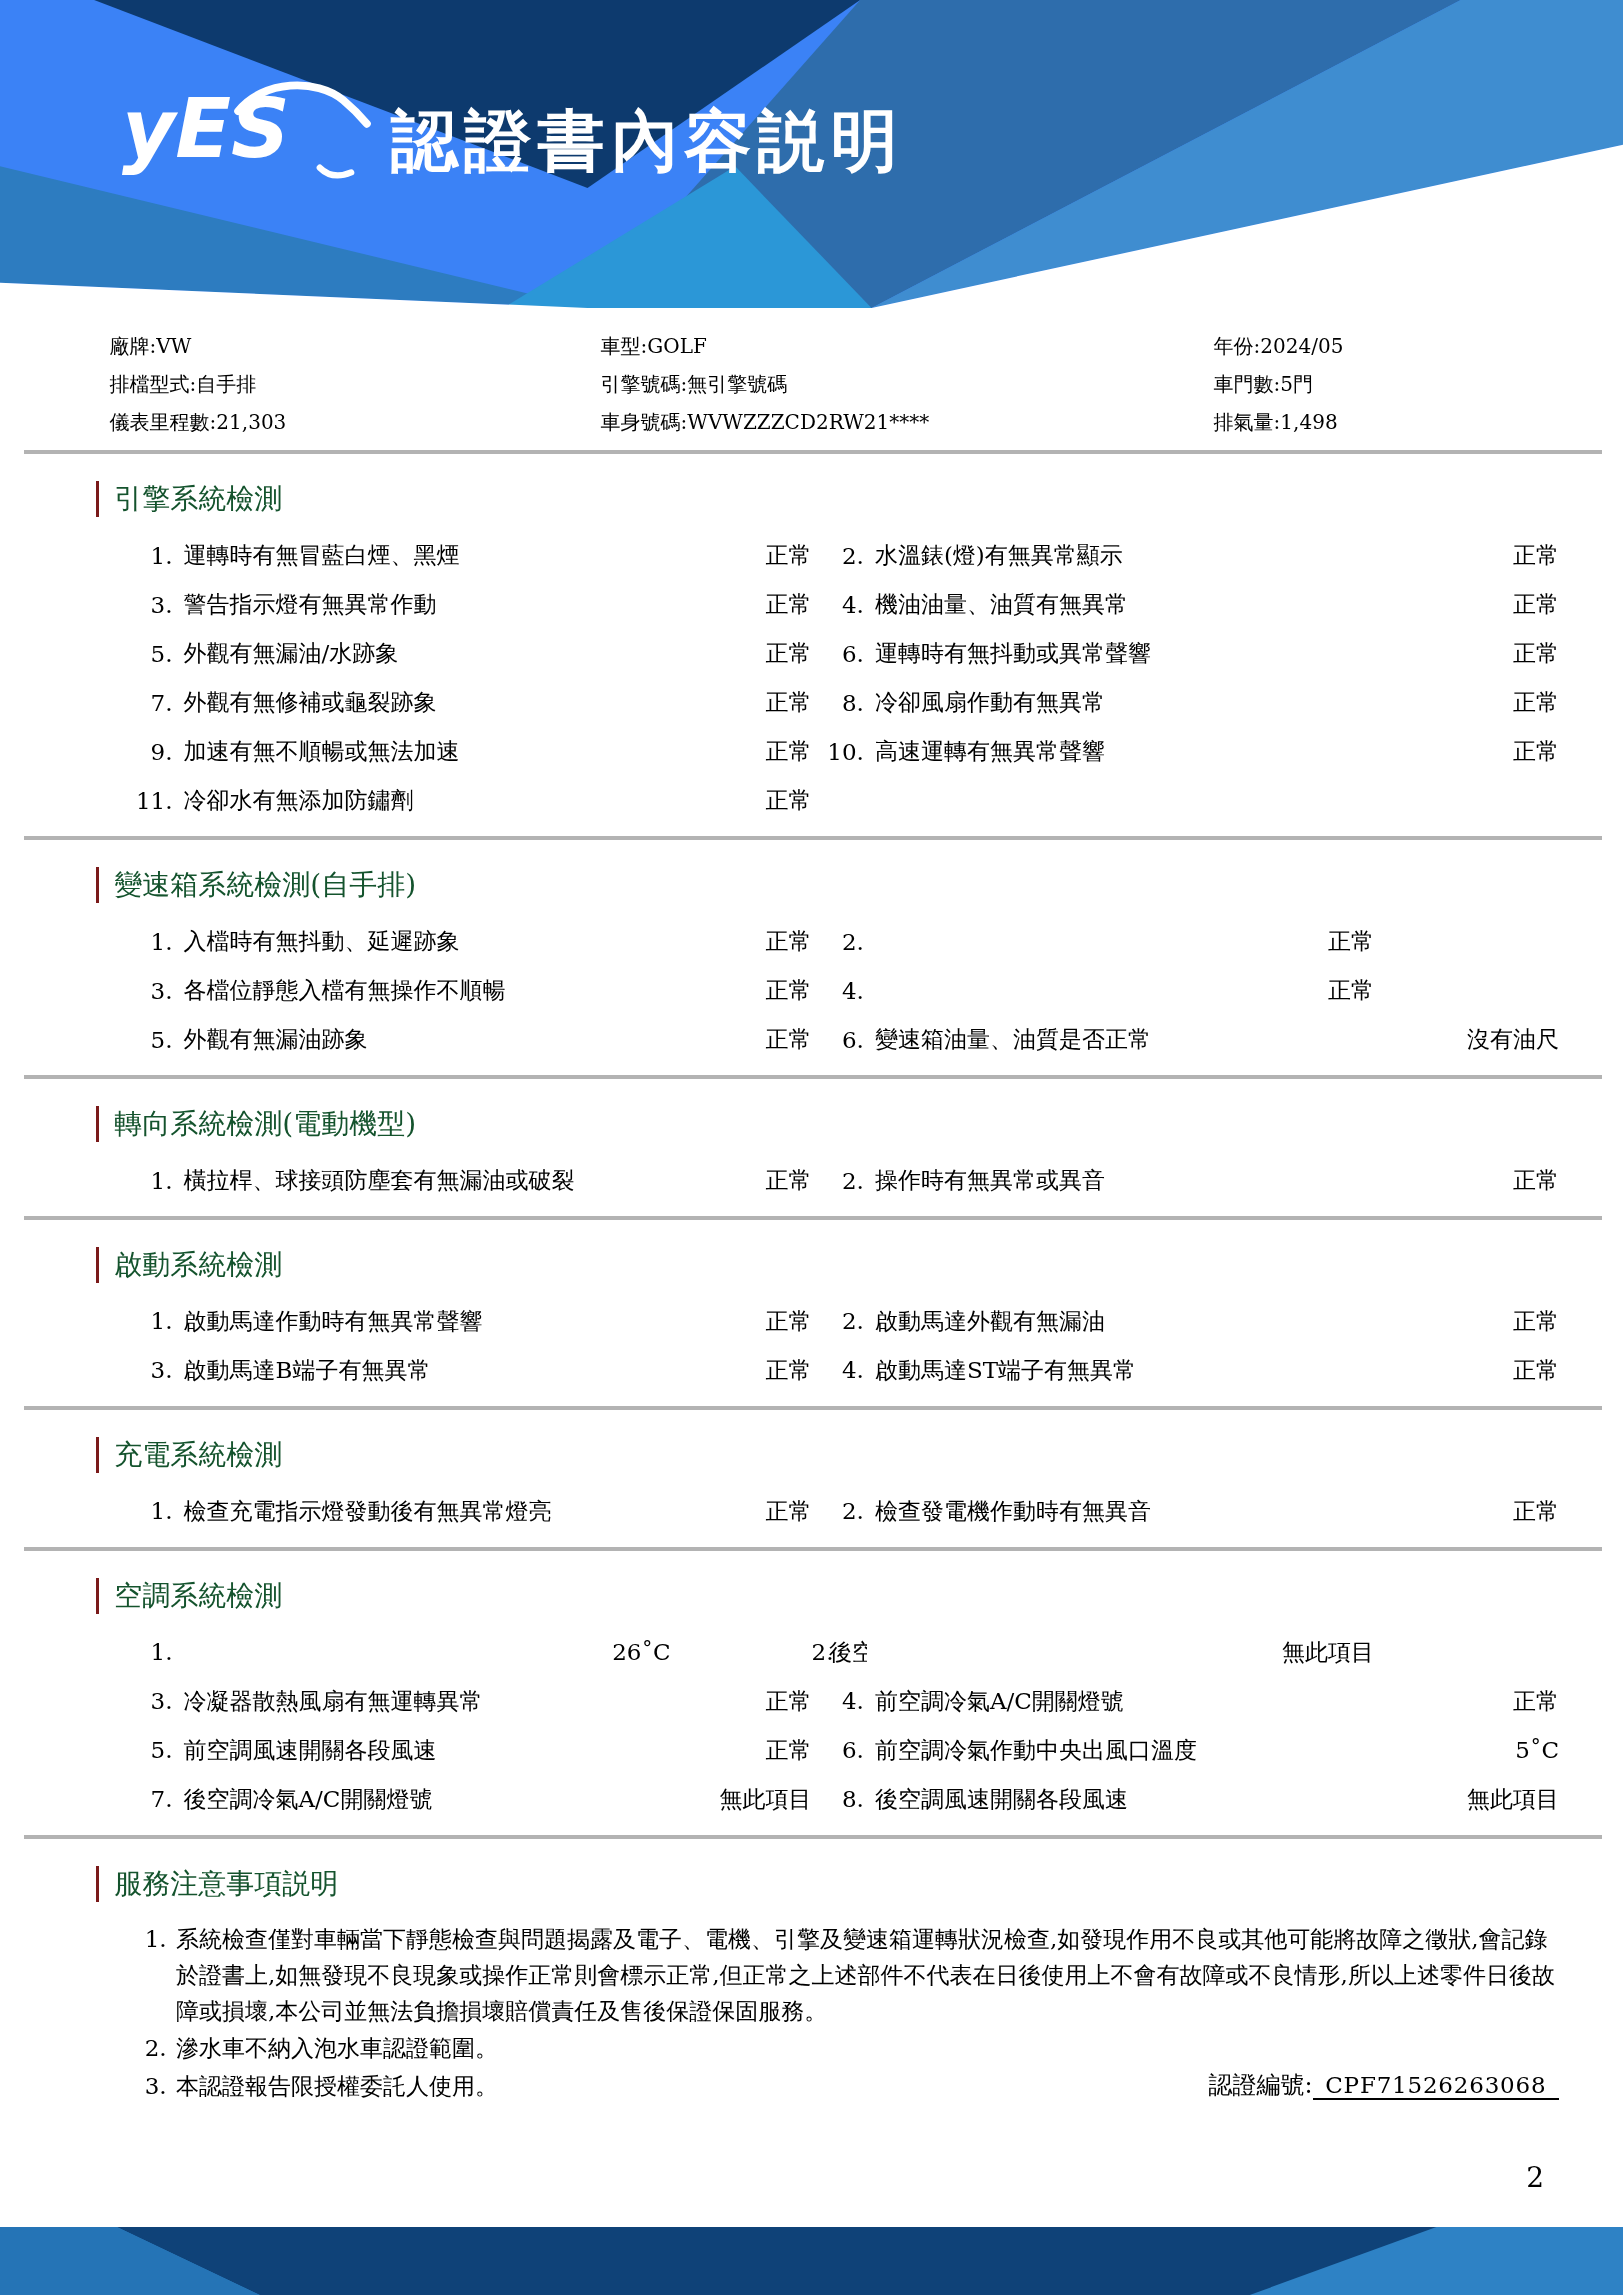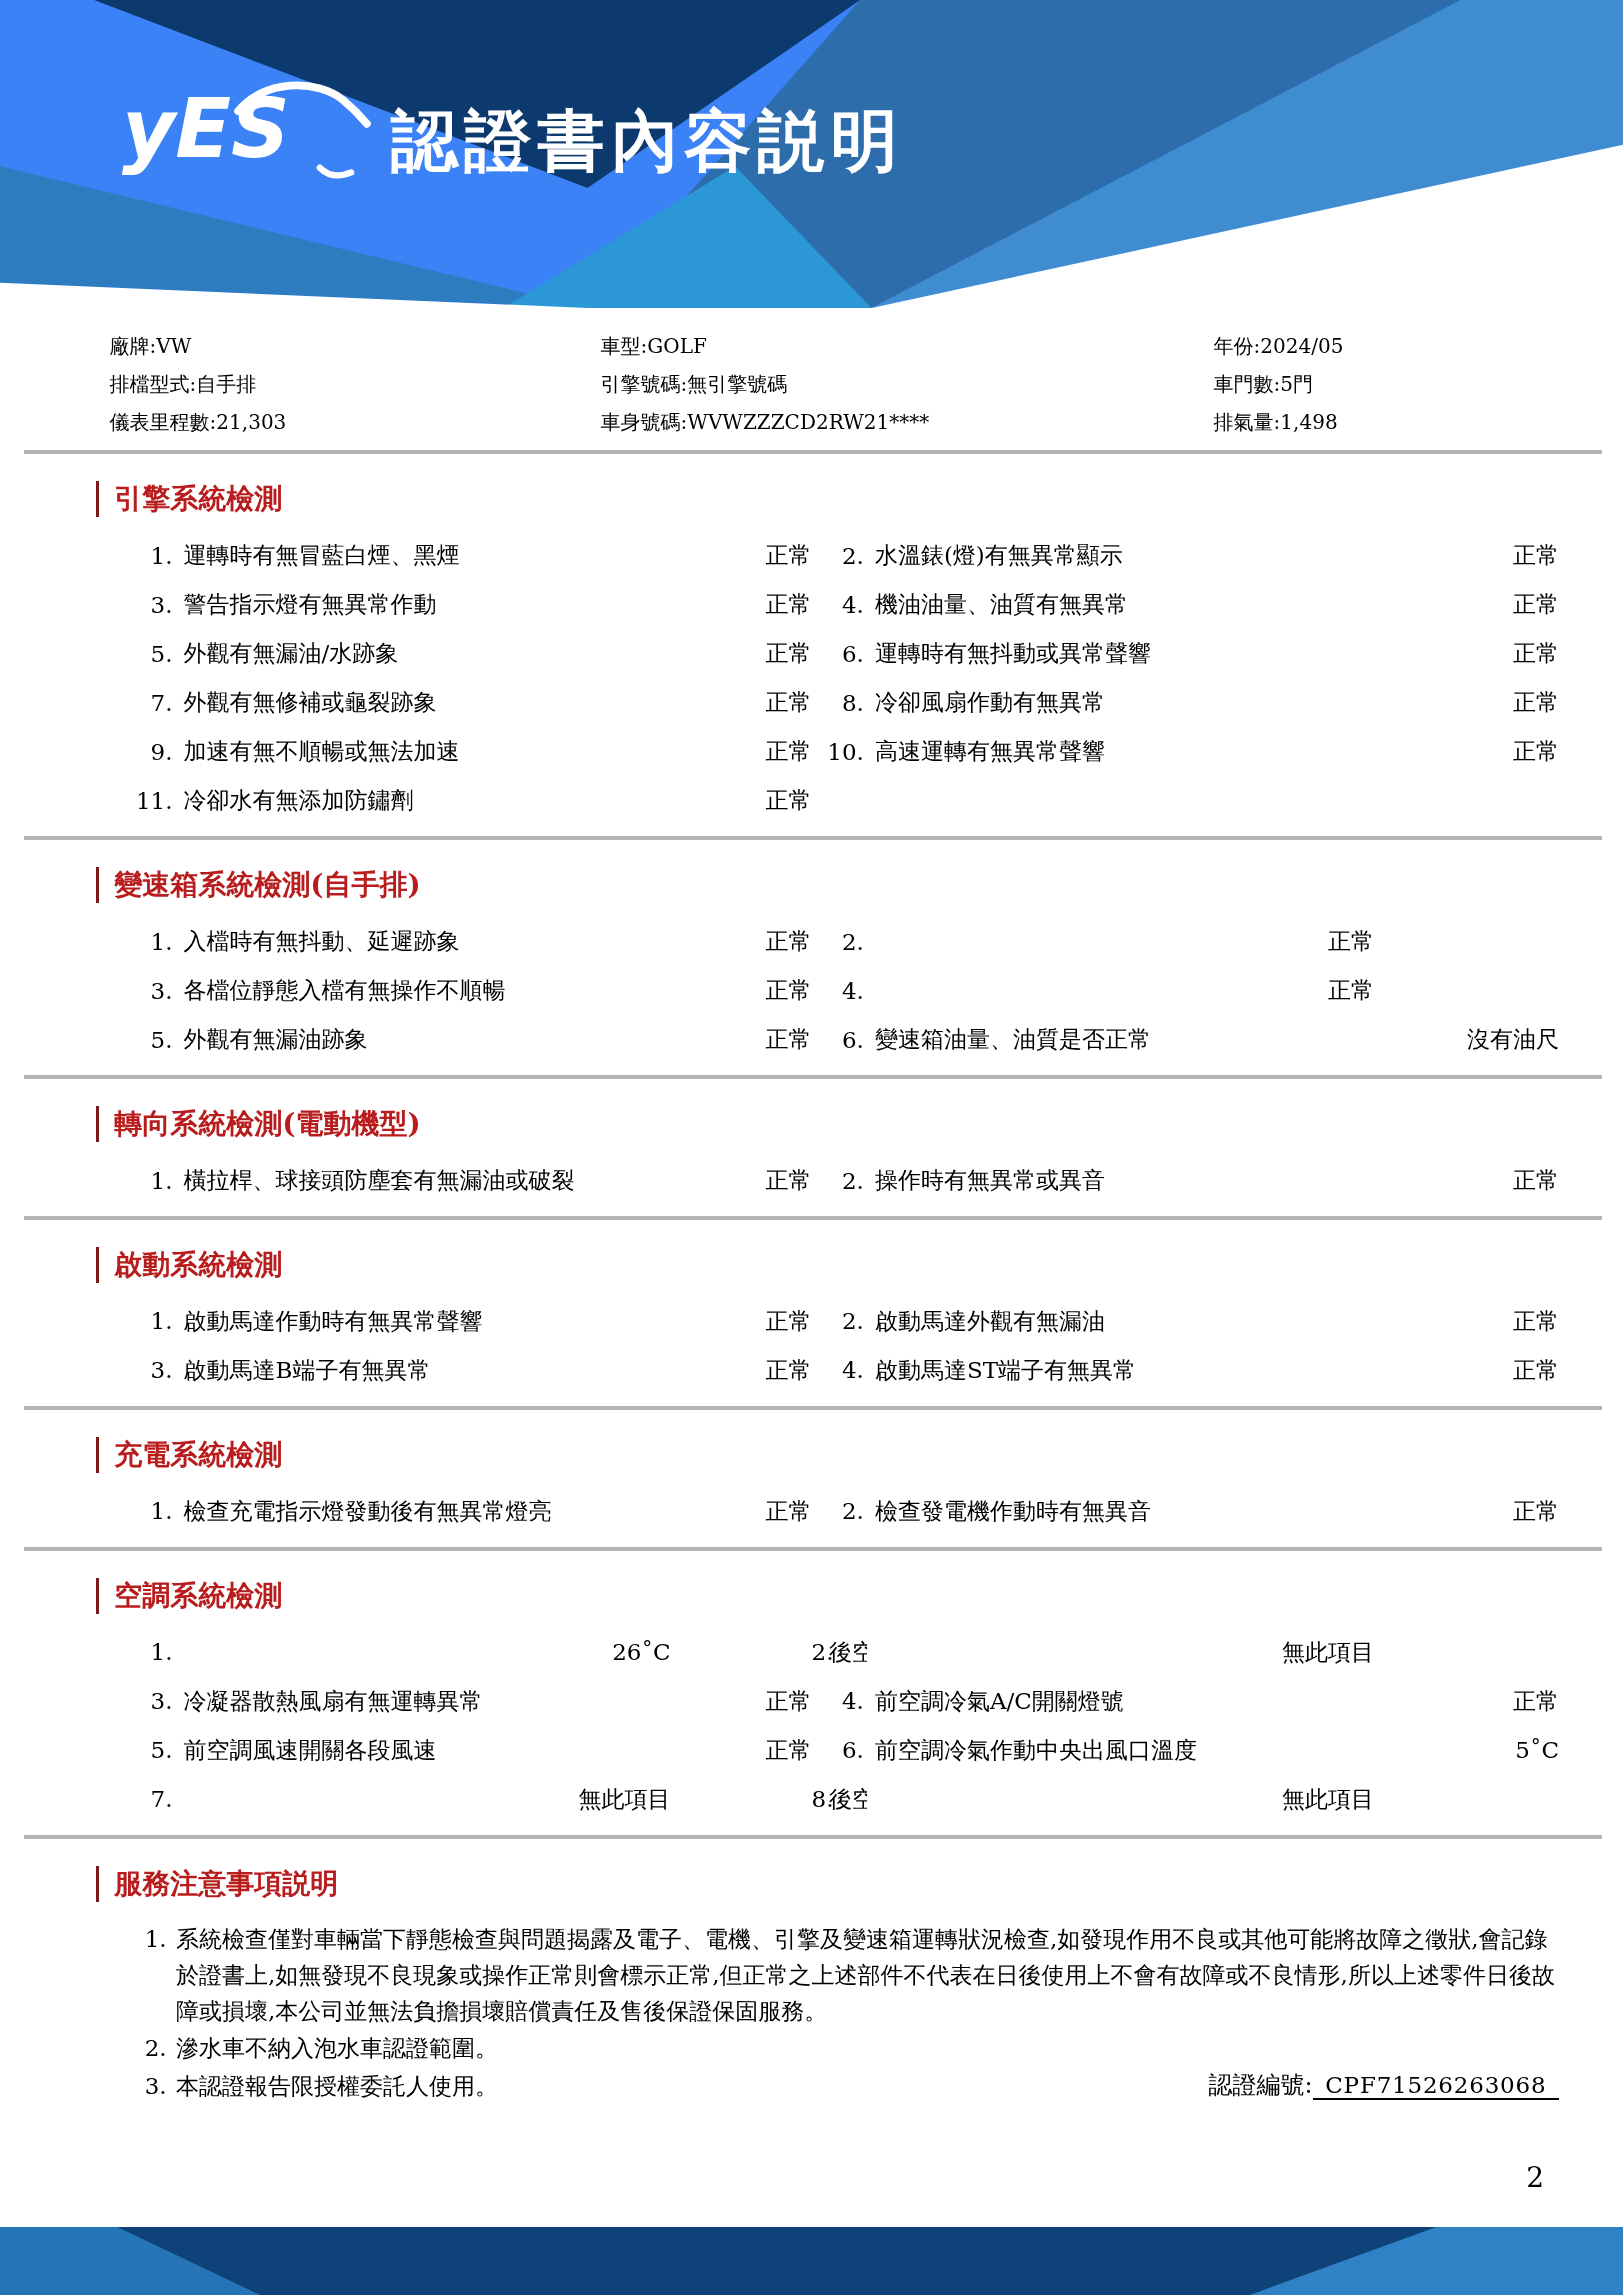--- a/index.html
+++ b/index.html
@@ -25,21 +25,21 @@
     font-family:"DejaVu Sans","Liberation Sans",sans-serif;white-space:nowrap;
   }
   
   .content{padding:0 21px 0 23.6px;}
   .vi{display:grid;grid-template-columns:491px 613px auto;padding:19px 0 0 86px;
       font-size:20px;line-height:38px;}
   .vi-cell{white-space:nowrap;}
   .divider{height:3.9px;background:#b3b3b3;margin-top:9.4px;}
   .sec{margin:0;}
   .sec-title{
-    margin:27px 0 0 72px;color:#b91c1c;font-size:28px;font-weight:bold;
+    margin:27px 0 0 72px;color:#14532d;font-size:28px;font-weight:normal;
     border-left:3.9px solid #7a1a1a;padding-left:15.7px;line-height:36px;
   }
   .items{margin:14px 0 0 77px;}
   .item-row{
     display:grid;grid-template-columns:75px 495px 141px 9.4px 46px 507px 185px;
     height:49px;align-items:center;font-size:23px;
   }
   .no{text-align:right;padding-right:3.1px;white-space:nowrap;}
   .lbl{padding-left:7.9px;white-space:nowrap;overflow:hidden;}
   .st{text-align:right;white-space:nowrap;}
@@ -267,20 +267,21 @@
               <span class="no">5.</span>
               <span class="lbl">前空調風速開關各段風速</span>
               <span class="st">正常</span>
               <span></span>
               <span class="no">6.</span>
               <span class="lbl">前空調冷氣作動中央出風口溫度</span>
               <span class="st">5˚C</span>
             </div>
             <div class="item-row">
               <span class="no">7.</span>
+              <span class="lbl">後空調冷氣A/C開關燈號</span>
               <span class="st">無此項目</span>
               <span></span>
               <span class="no">8.</span>
               <span class="lbl">後空調風速開關各段風速</span>
               <span class="st">無此項目</span>
             </div>
           </div>
           <div class="divider"></div>
         </section>
       </div>

